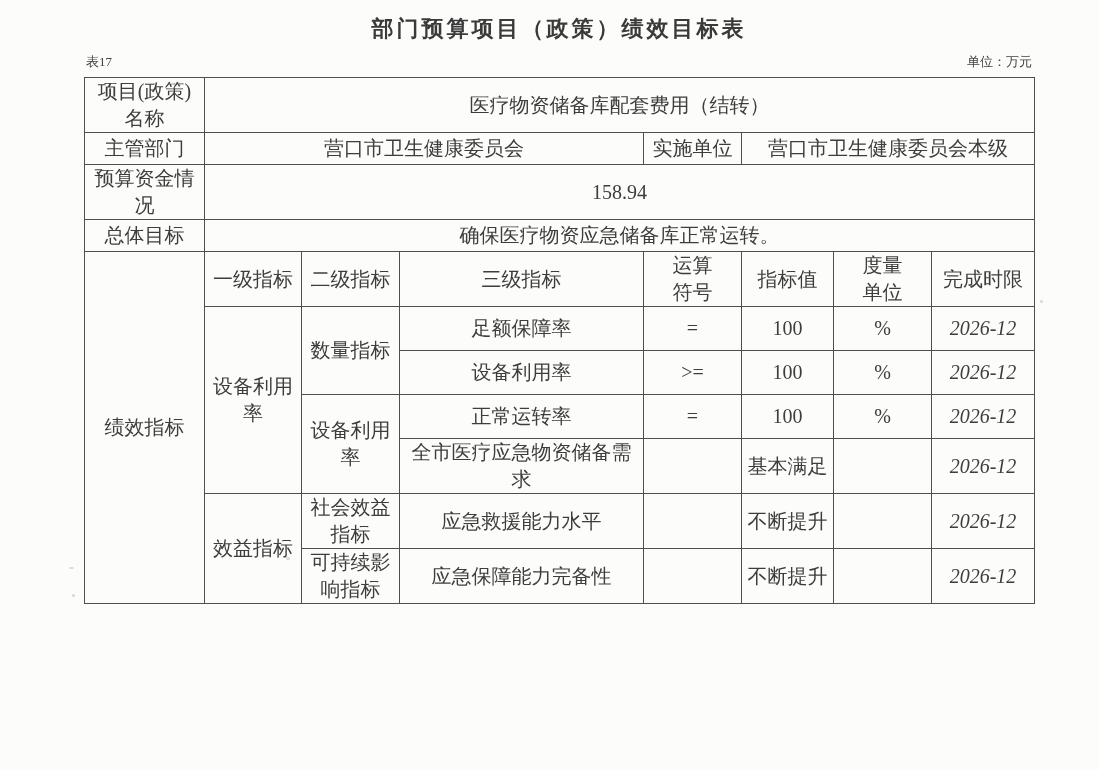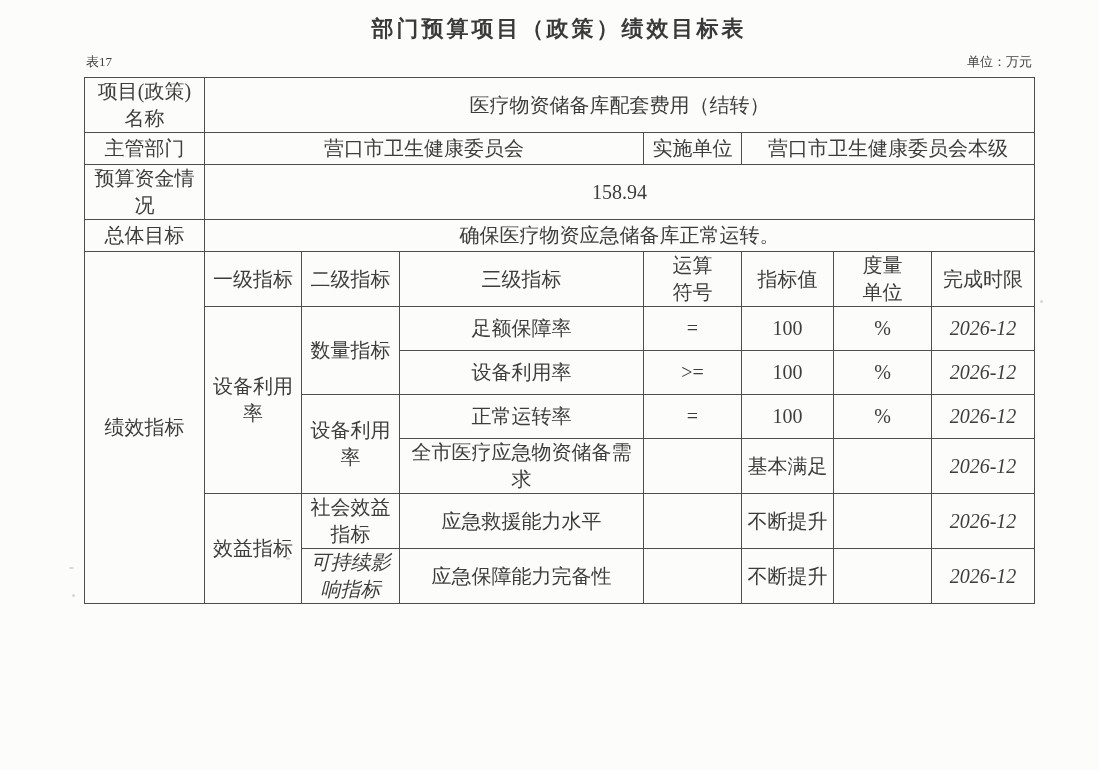--- a/index.html
+++ b/index.html
@@ -54,21 +54,21 @@
     white-space: pre-line;
     overflow: hidden;
     color: #3d3d3d;
   }
   tr.h32 { height: 32px; }
   tr.h50 { height: 50px; }
   tr.h44 { height: 44px; }
   td.alignleft  { text-align: left;  padding-left: 4px; font-family: Liberation Serif, serif; }
   td.alignright { text-align: right; padding-right: 4px; font-size: 13px; }
   td.small { font-size: 13px; font-style: italic; }
-  td.tight { padding: 0 1px; font-size: 13.5px; font-style: italic; }
+  td.tight { padding: 0 1px; font-size: 13.5px; }
   
   .speck {
     position: absolute;
     border-radius: 50%;
     background: #b9b9b4;
     opacity: 0.55;
   }
 </style>
 </head>
 <body>

